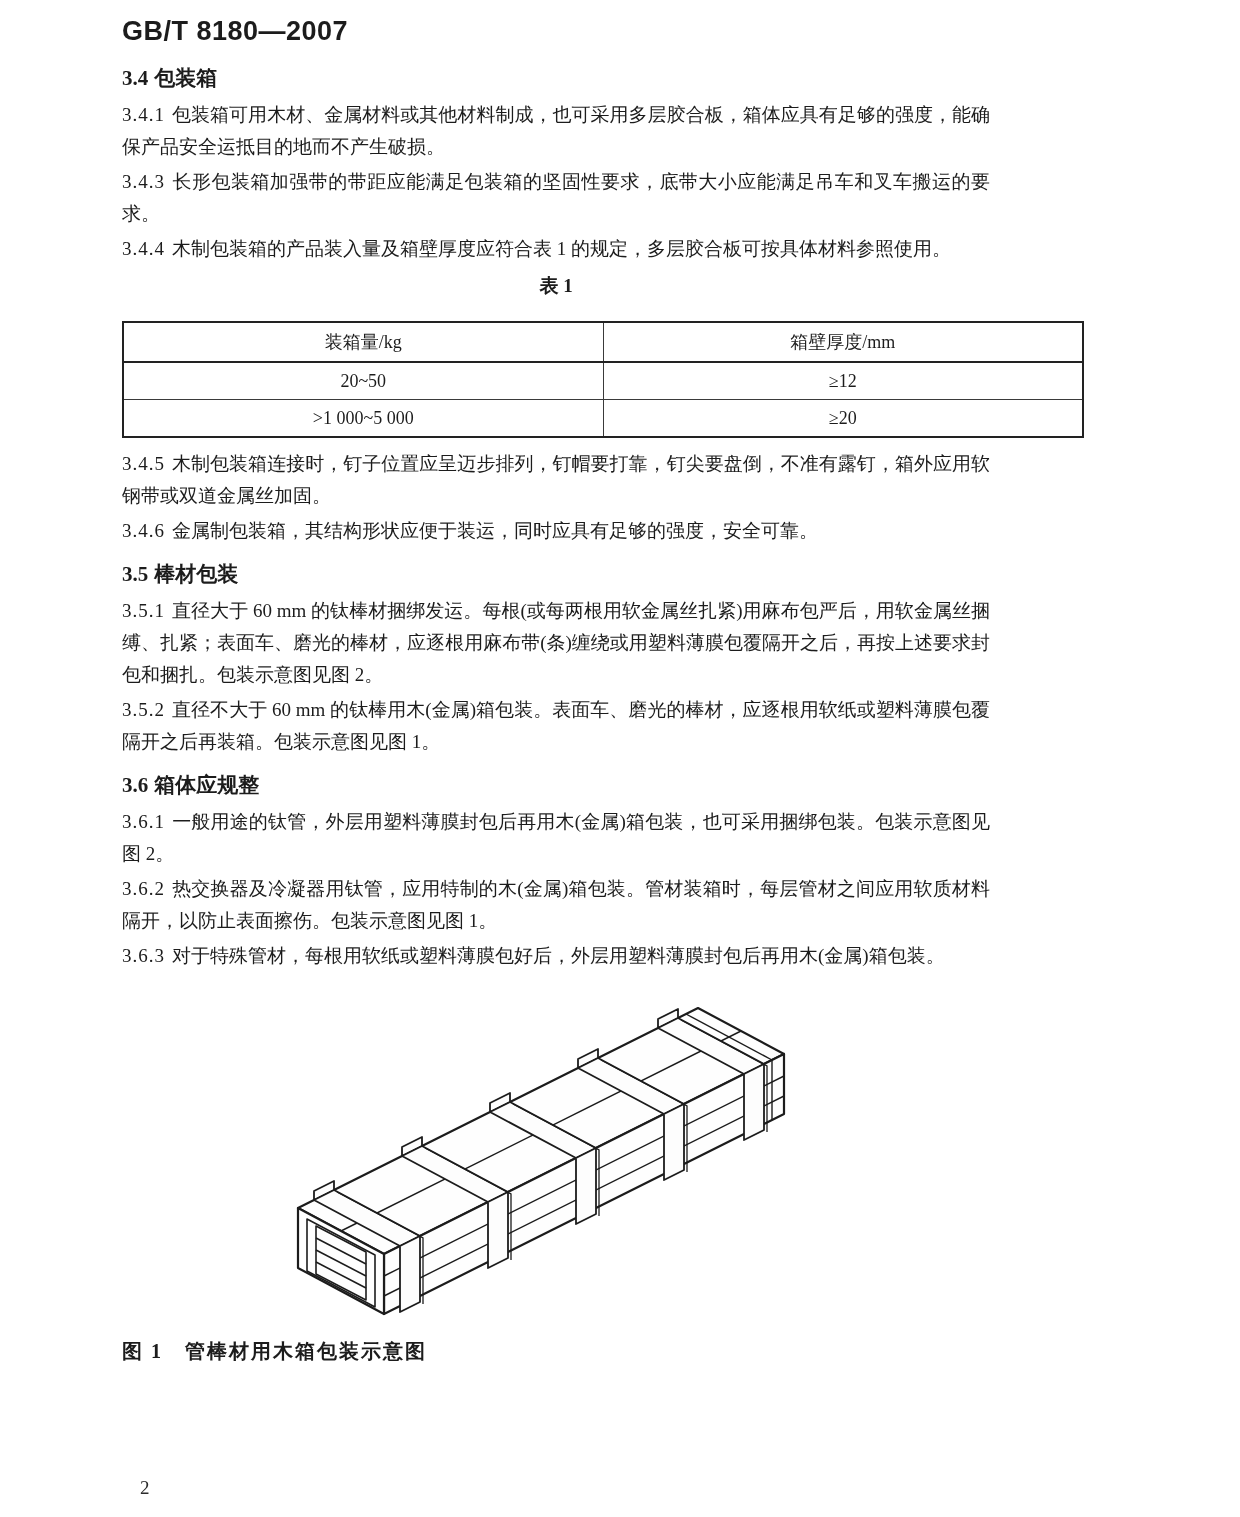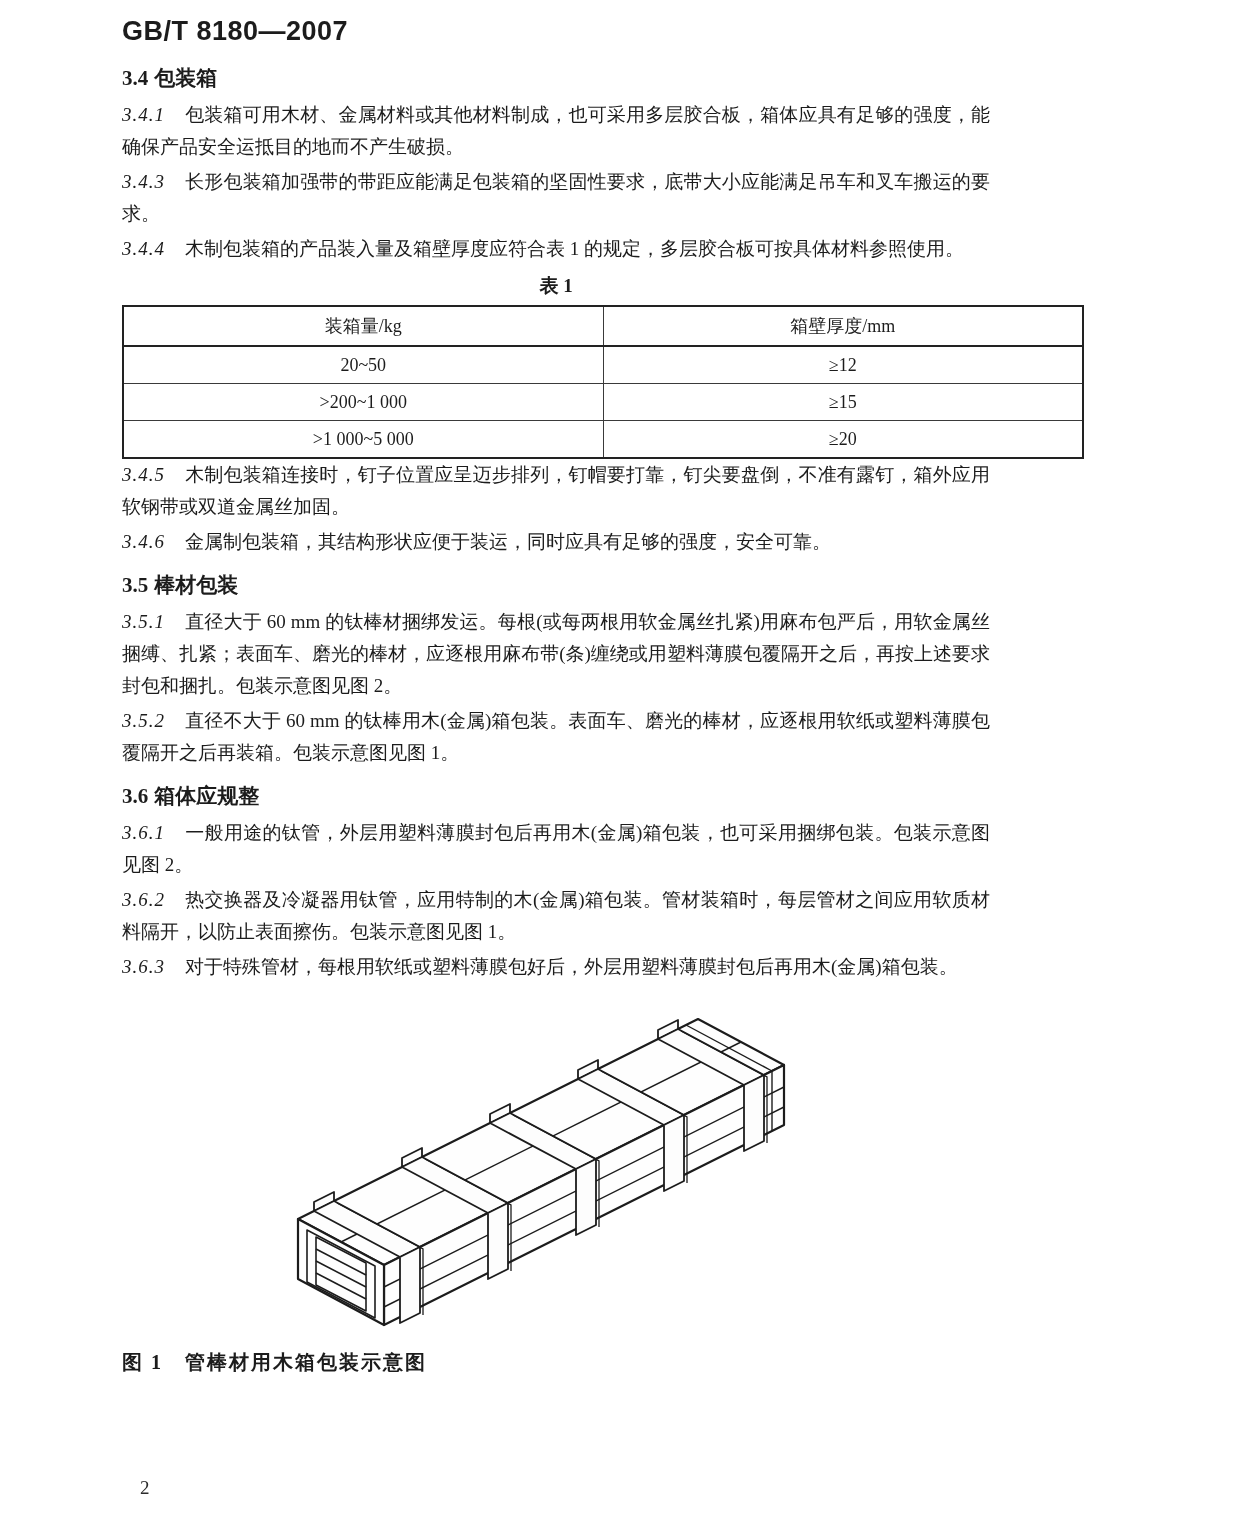--- a/index.html
+++ b/index.html
@@ -37,34 +37,33 @@
     line-height: 30px;
   }
   .section-heading .cnum { margin-right: 6px; font-weight: bold; }
   .clause {
     font-size: 19px;
     line-height: 32px;
     margin: 0 0 3px 0;
     text-align: justify;
   }
   .clause .cnum {
-    margin-right: 20px;
+    margin-right: 7px;
     letter-spacing: 1px;
-    font-style: italic;
   }
   .table-title {
     text-align: center;
     font-size: 19px;
     font-weight: bold;
-    margin: 8px 0 6px 0;
+    margin: 8px 0 22px 0;
   }
   table.spec-table {
     border-collapse: collapse;
     width: 962px;
-    margin: 0 auto 0 auto;
+    margin: 0 auto 10px auto;
     table-layout: fixed;
   }
   table.spec-table th, table.spec-table td {
     border: 1px solid #3a3a3a;
     text-align: center;
     font-weight: normal;
     font-size: 18px;
     height: 36px;
     padding: 0;
   }
@@ -123,24 +122,20 @@
         <th>装箱量/kg</th>
         <th>箱壁厚度/mm</th>
       </tr>
     </thead>
     <tbody>
       <tr>
         <td>20~50</td>
         <td>≥12</td>
       </tr>
       <tr>
-        <td>&gt;200~1 000</td>
-        <td>≥15</td>
-      </tr>
-      <tr>
         <td>&gt;1 000~5 000</td>
         <td>≥20</td>
       </tr>
     </tbody>
   </table>
 
   <p class="clause">
     <span class="cnum">3.4.5</span><span>木制包装箱连接时，钉子位置应呈迈步排列，钉帽要打靠，钉尖要盘倒，不准有露钉，箱外应用软钢带或双道金属丝加固。</span>
   </p>
   <p class="clause">

